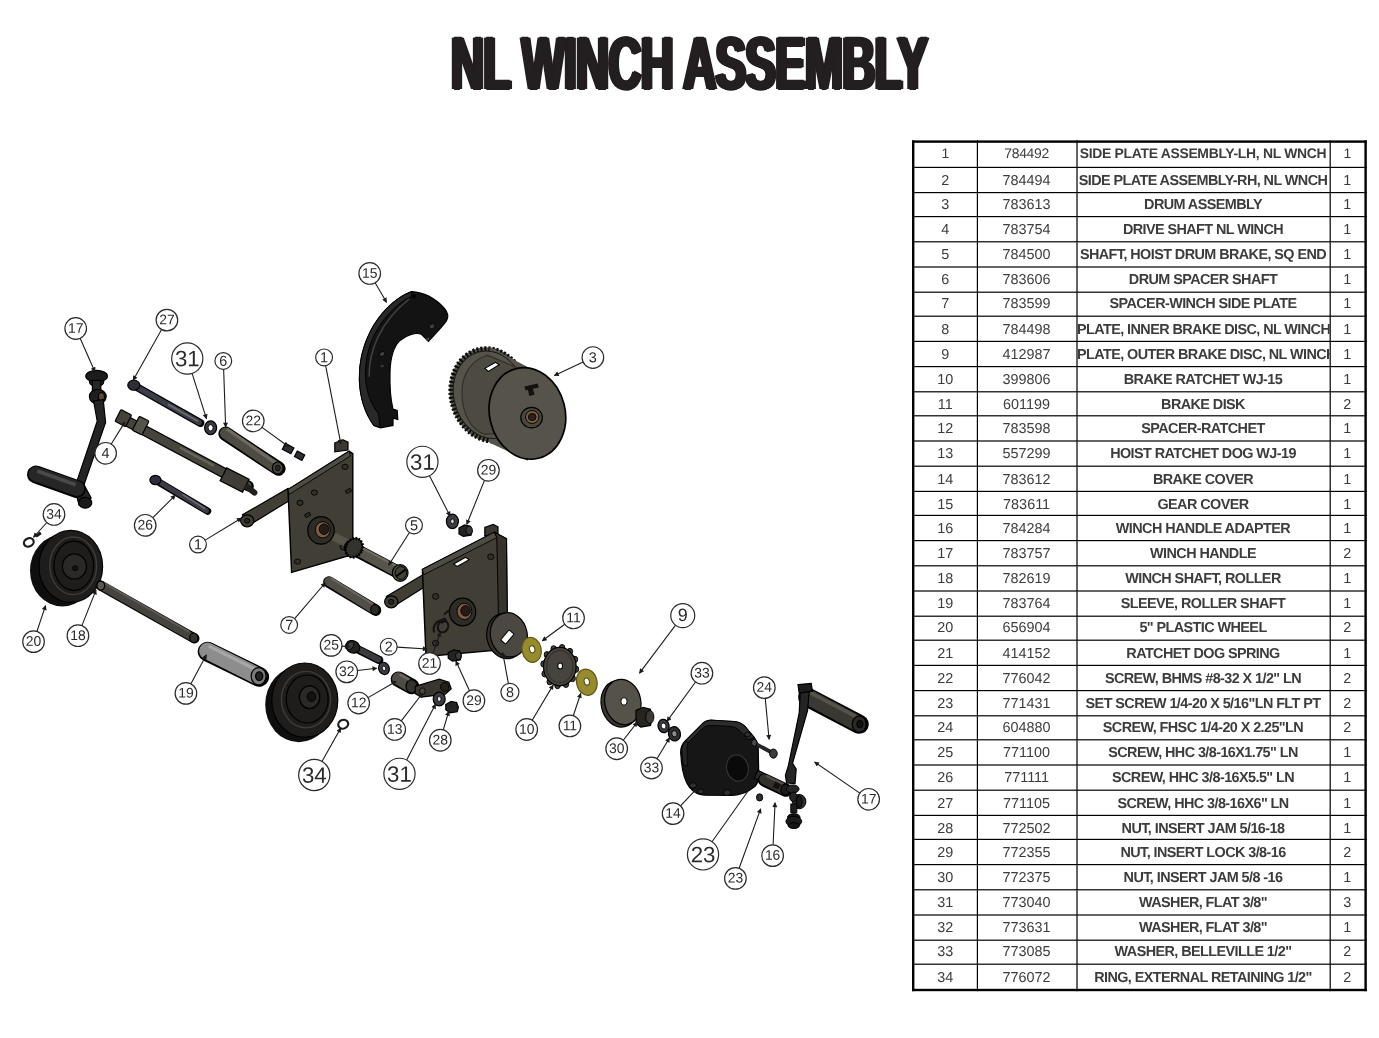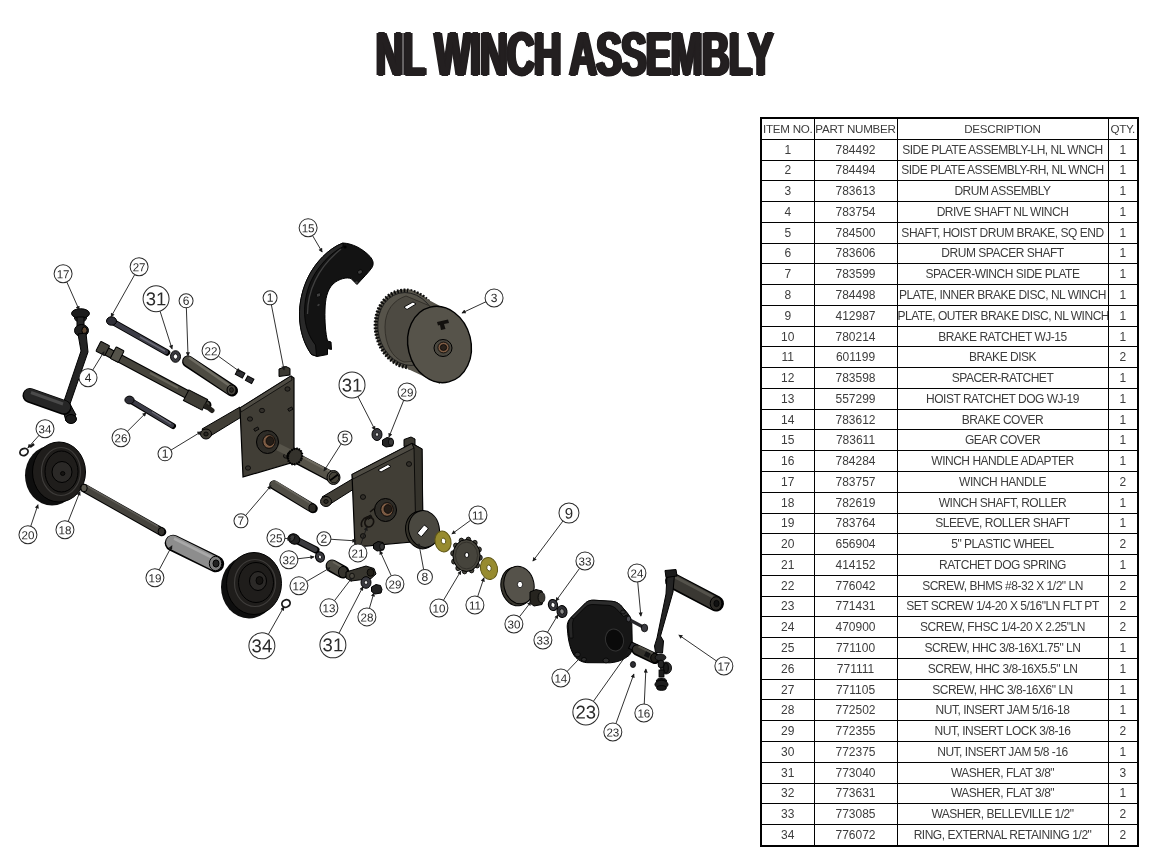--- a/index.html
+++ b/index.html
@@ -7,21 +7,21 @@
   font-family:"Liberation Sans",sans-serif;}
 #title{position:absolute;left:0;top:18px;width:1149px;text-align:center;
   font-size:62px;font-weight:bold;color:#231f20;letter-spacing:-1px;
   transform:scaleX(0.615);transform-origin:574px 0;white-space:nowrap;
   text-shadow:1px 0 #231f20,-1px 0 #231f20,2px 0 #231f20,-2px 0 #231f20,3px 0 #231f20,-3px 0 #231f20,0 1px #231f20,0 -1px #231f20;}
 #tbl{position:absolute;left:760px;top:117px;border-collapse:collapse;table-layout:fixed;width:377px;}
 #tbl td{border:1px solid #000;text-align:center;vertical-align:middle;
   font-size:12px;color:#3c3c3c;padding:0;overflow:hidden;white-space:nowrap;
   height:19.78px;line-height:12px;}
 #tbl{border:2px solid #000;}
-#tbl td.d{letter-spacing:-0.48px;}
+#tbl td.d{letter-spacing:-0.48px;font-weight:bold;}
 #tbl tr:first-child td{font-size:11.6px;letter-spacing:-0.25px;}
 svg{position:absolute;left:0;top:0;}
 </style>
 </head>
 <body>
 <div id="page">
 <svg width="1149" height="865" viewBox="0 0 1149 865">
 <defs>
 <marker id="ah" viewBox="0 0 10 10" refX="8.5" refY="5" markerWidth="8" markerHeight="4.6" orient="auto-start-reverse">
           <path d="M0,0L10,5L0,10z" fill="#1a1a1a"></path>
@@ -427,26 +427,20 @@
 </svg>
 <div id="title">NL WINCH ASSEMBLY</div>
 <table id="tbl" cellspacing="0">
 <colgroup>
         <col style="width:53px">
         <col style="width:83px">
         <col style="width:211px">
         <col style="width:30px">
       </colgroup>
 <tbody>
-        <tr>
-          <td>ITEM NO.</td>
-          <td>PART NUMBER</td>
-          <td>DESCRIPTION</td>
-          <td>QTY.</td>
-        </tr>
 <tr>
           <td>1</td>
           <td>784492</td>
           <td class="d">SIDE PLATE ASSEMBLY-LH, NL WNCH</td>
           <td>1</td>
         </tr>
 <tr>
           <td>2</td>
           <td>784494</td>
           <td class="d">SIDE PLATE ASSEMBLY-RH, NL WNCH</td>
@@ -489,21 +483,21 @@
           <td>1</td>
         </tr>
 <tr>
           <td>9</td>
           <td>412987</td>
           <td class="d">PLATE, OUTER BRAKE DISC, NL WINCH</td>
           <td>1</td>
         </tr>
 <tr>
           <td>10</td>
-          <td>780214</td>
+          <td>399806</td>
           <td class="d">BRAKE RATCHET WJ-15</td>
           <td>1</td>
         </tr>
 <tr>
           <td>11</td>
           <td>601199</td>
           <td class="d">BRAKE DISK</td>
           <td>2</td>
         </tr>
 <tr>
@@ -573,21 +567,21 @@
           <td>2</td>
         </tr>
 <tr>
           <td>23</td>
           <td>771431</td>
           <td class="d">SET SCREW 1/4-20 X 5/16"LN FLT PT</td>
           <td>2</td>
         </tr>
 <tr>
           <td>24</td>
-          <td>470900</td>
+          <td>604880</td>
           <td class="d">SCREW, FHSC 1/4-20 X 2.25"LN</td>
           <td>2</td>
         </tr>
 <tr>
           <td>25</td>
           <td>771100</td>
           <td class="d">SCREW, HHC 3/8-16X1.75" LN</td>
           <td>1</td>
         </tr>
 <tr>

